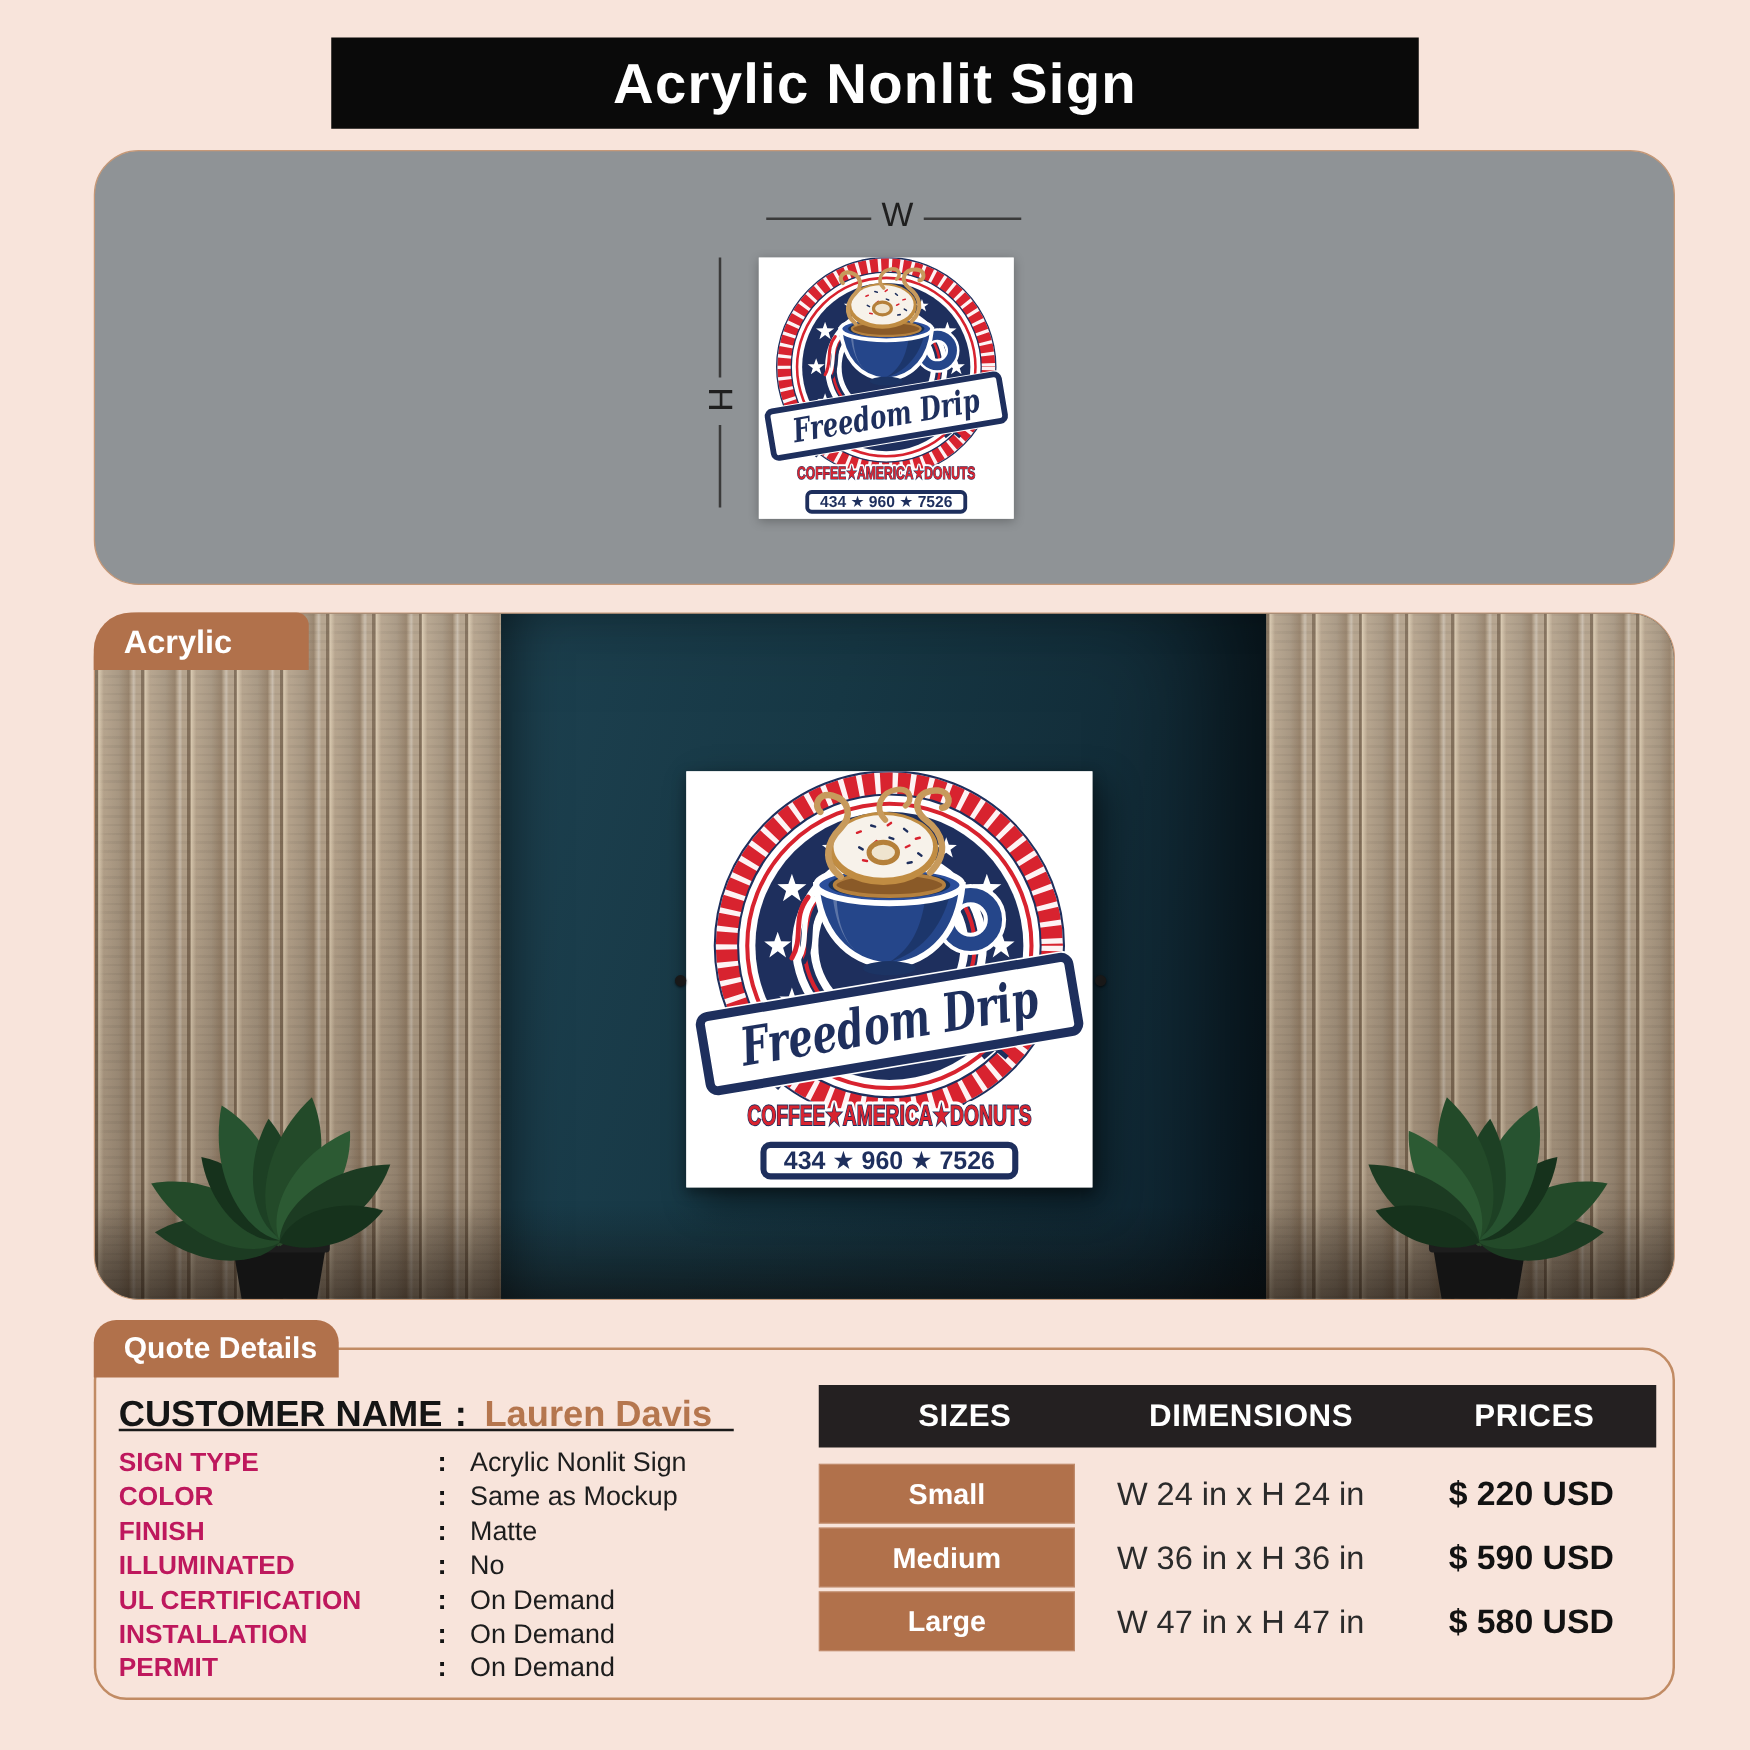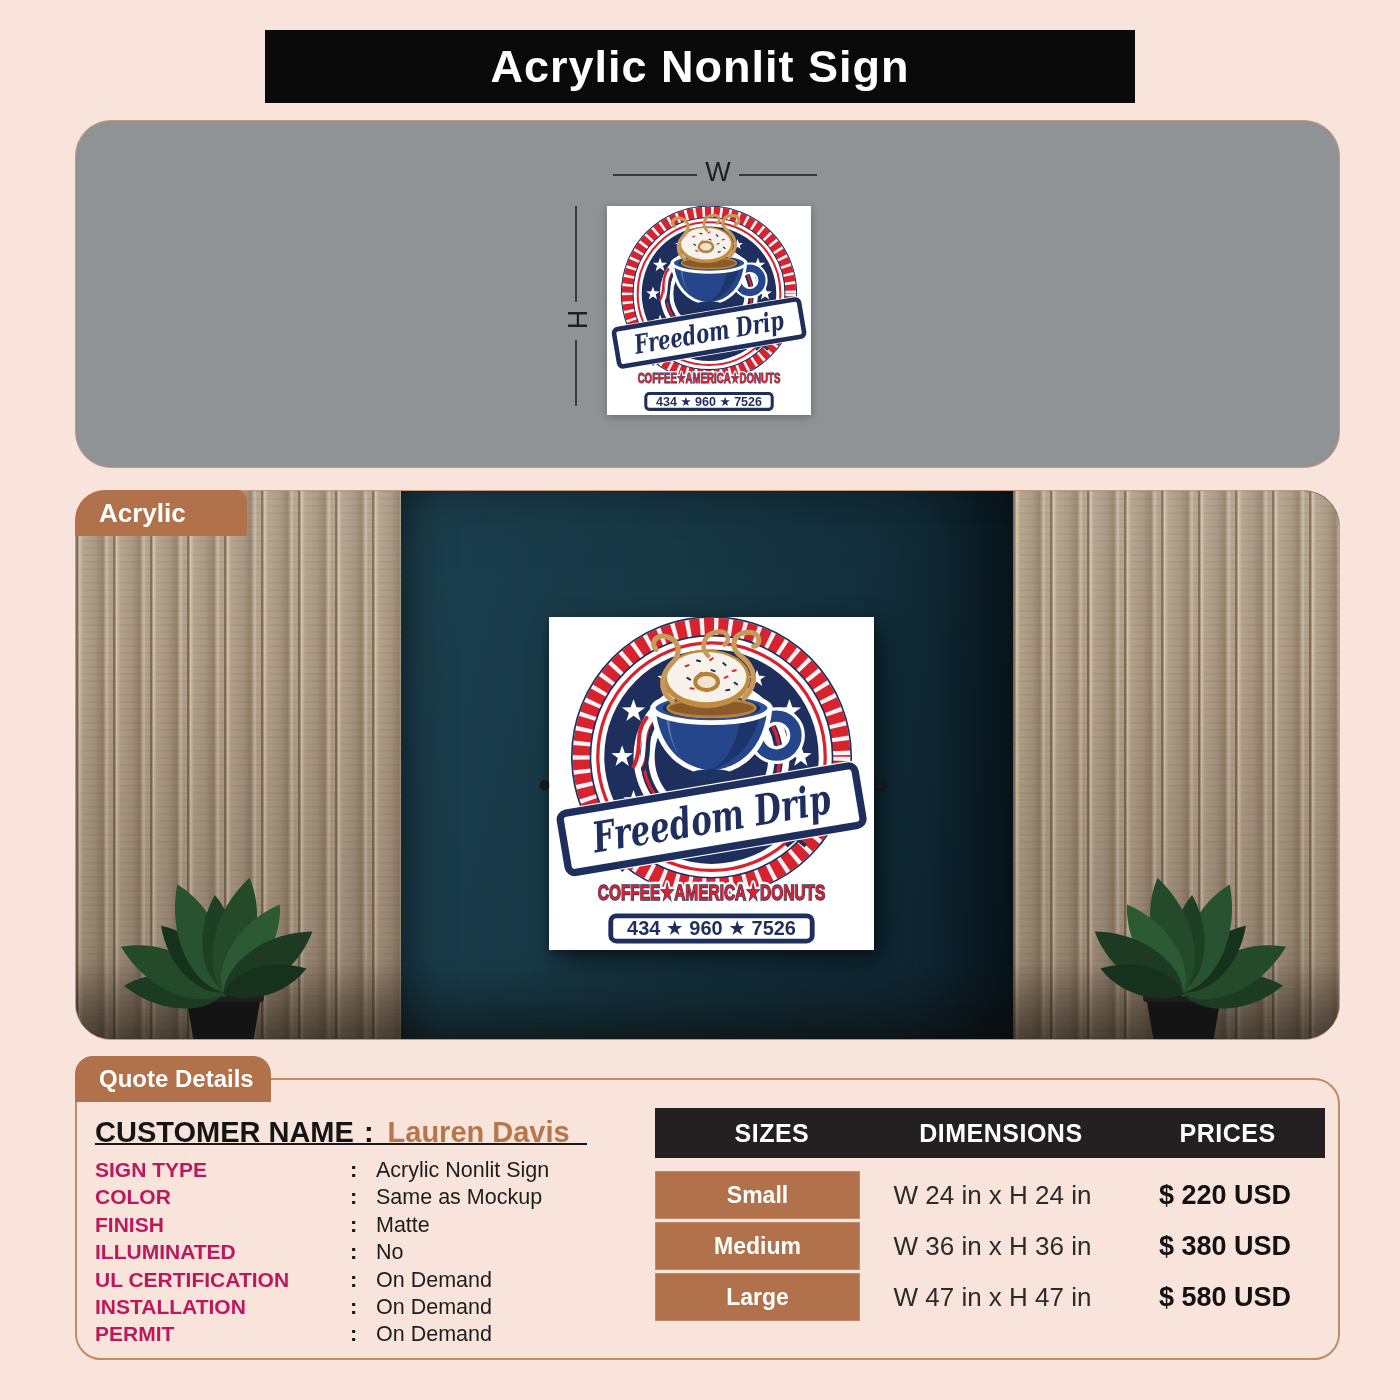--- a/index.html
+++ b/index.html
@@ -313,21 +313,21 @@
       <div class="col-price">PRICES</div>
     </div>
     <div class="pt-row first">
       <div class="size-chip">Small</div>
       <div class="dims-cell">W 24 in x H 24 in</div>
       <div class="price-cell">$ 220 USD</div>
     </div>
     <div class="pt-row">
       <div class="size-chip">Medium</div>
       <div class="dims-cell">W 36 in x H 36 in</div>
-      <div class="price-cell">$ 380 USD</div>
+      <div class="price-cell">$ 590 USD</div>
     </div>
     <div class="pt-row">
       <div class="size-chip">Large</div>
       <div class="dims-cell">W 47 in x H 47 in</div>
       <div class="price-cell">$ 580 USD</div>
     </div>
   </div>
 
 </div>
 

